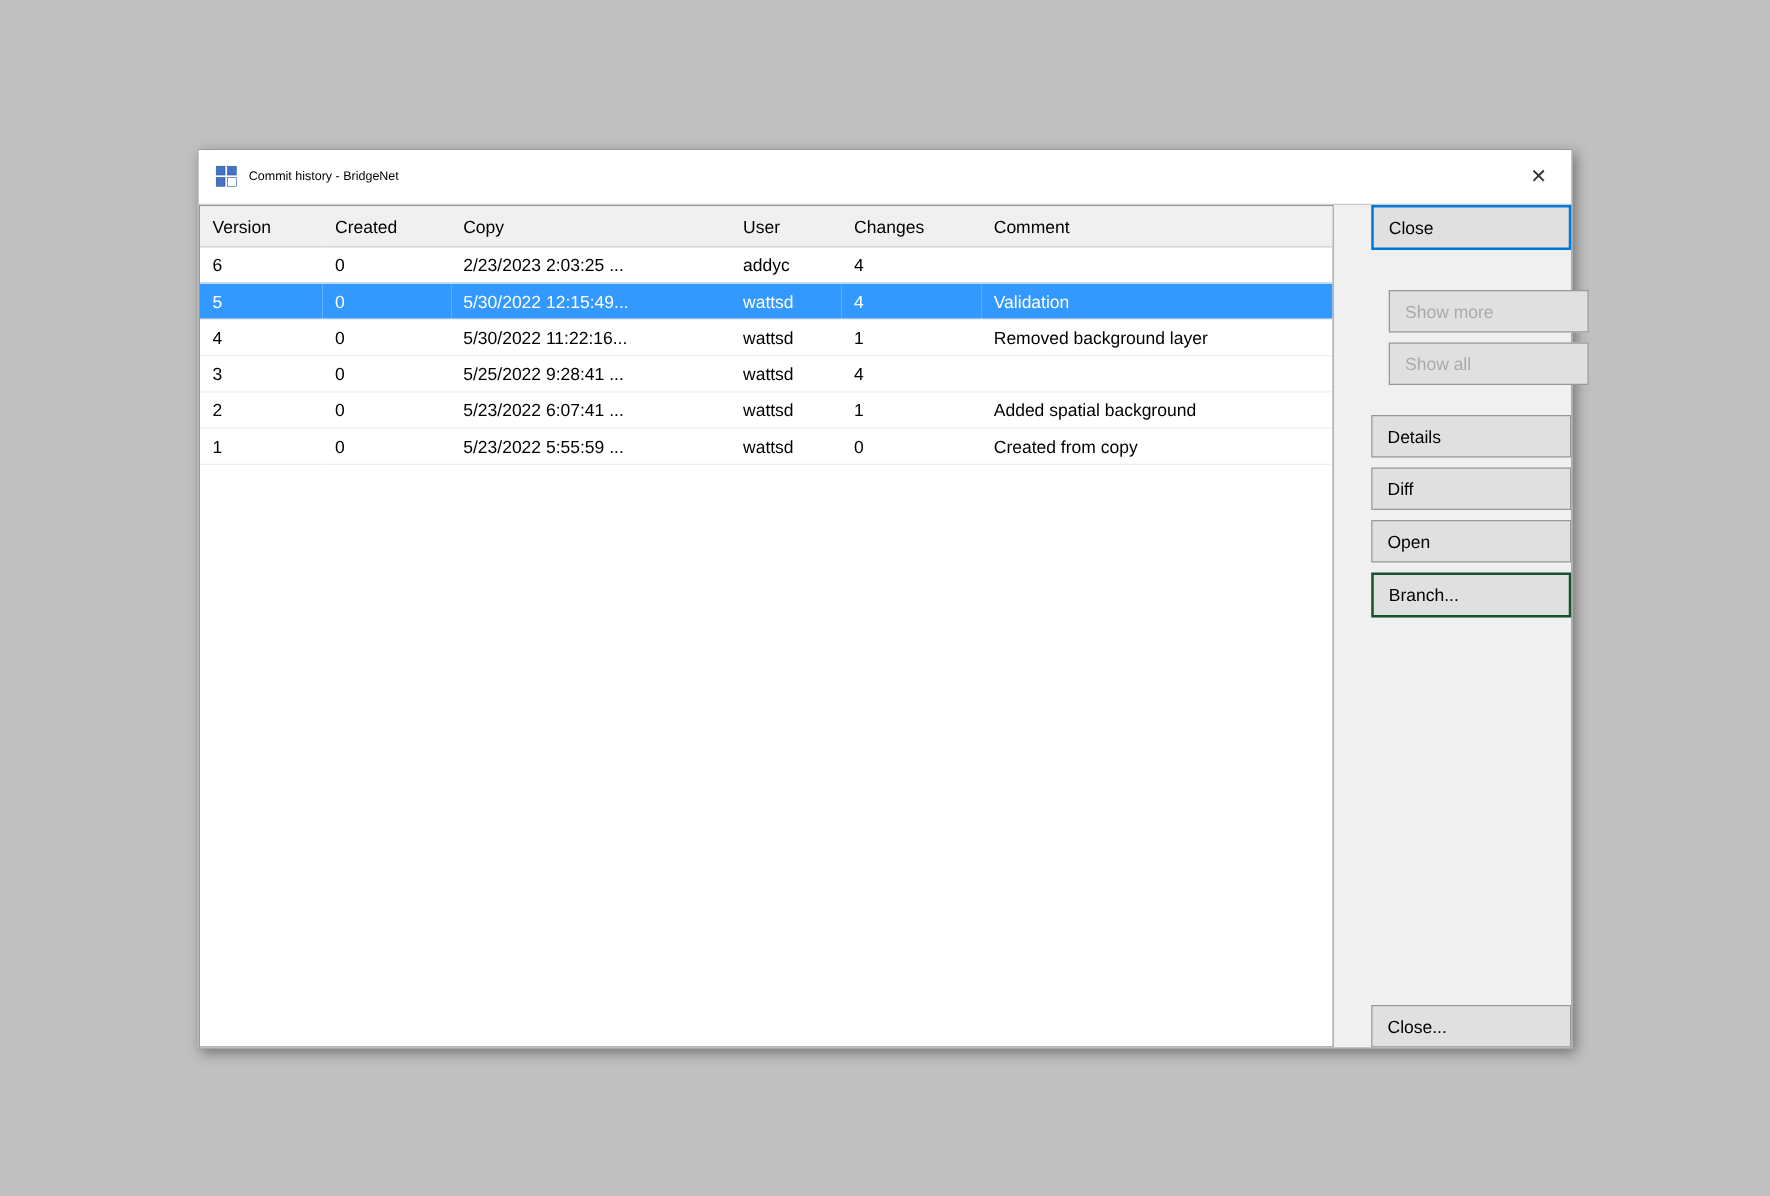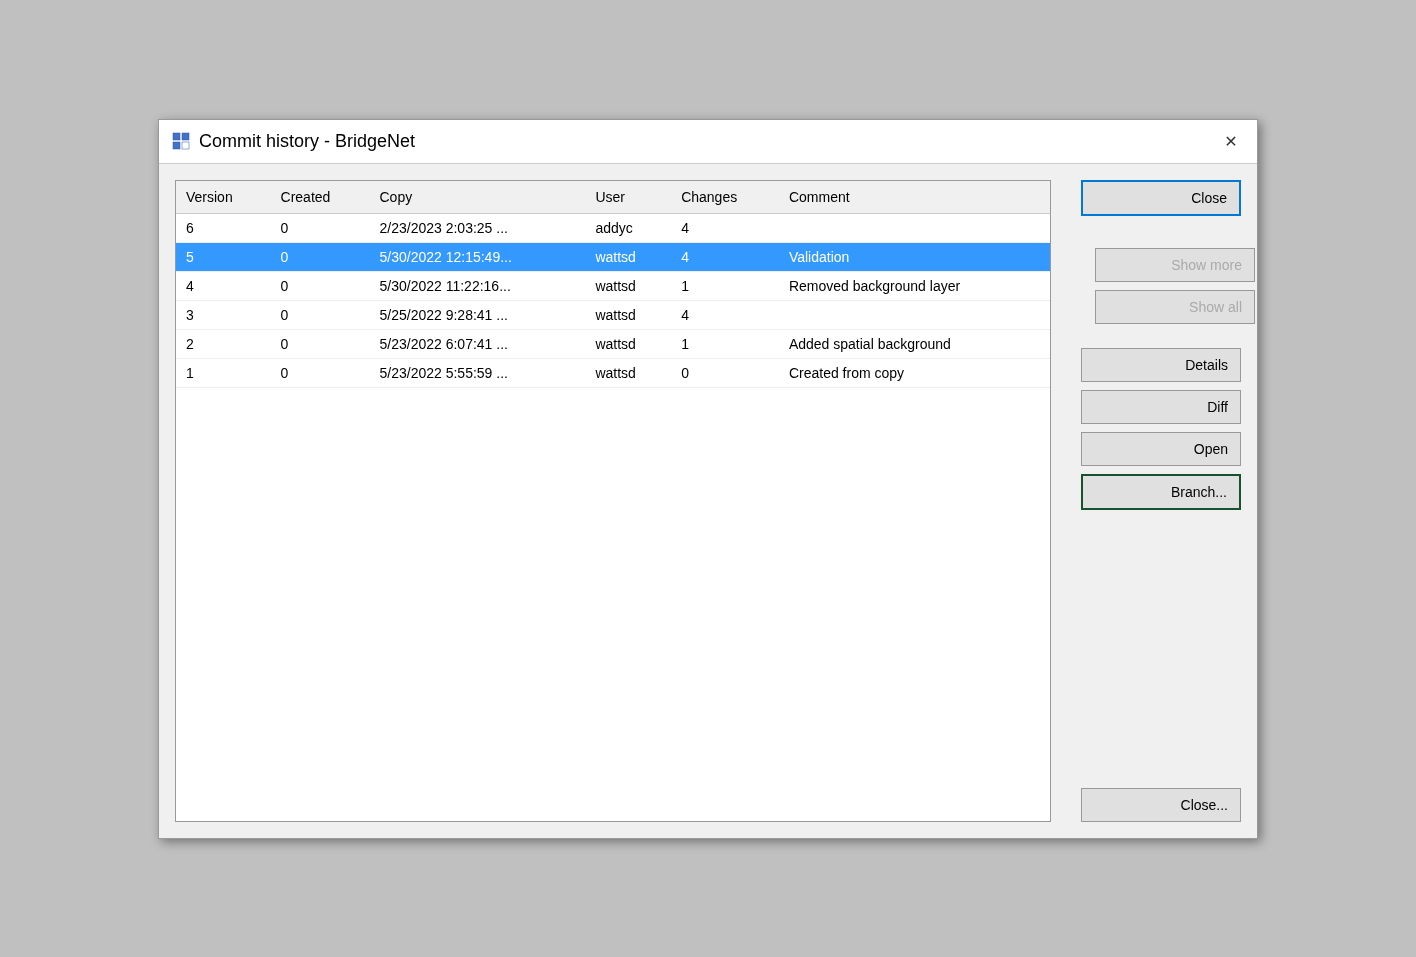--- a/index.html
+++ b/index.html
@@ -51,42 +51,41 @@
       align-items: center;
       justify-content: center;
     }
 
     .title-icon svg {
       width: 18px;
       height: 18px;
     }
 
     .title-text {
-      font-size: 18px;
+      font-size: 10px;
       font-weight: normal;
       color: #000;
     }
 
     .close-btn {
       width: 28px;
       height: 28px;
       background: none;
       border: none;
       cursor: pointer;
       display: flex;
       align-items: center;
       justify-content: center;
       font-size: 16px;
       color: #333;
     }
 
     .dialog-body {
       display: flex;
       flex: 1;
-      padding: 16px;
       gap: 30px;
     }
 
     .table-container {
       flex: 1;
       border: 1px solid #999;
       background: #fff;
       overflow-y: auto;
     }
 
@@ -131,21 +130,21 @@
     }
 
     .sidebar-btn {
       width: 100%;
       padding: 8px 12px;
       background: #e0e0e0;
       border: 1px solid #999;
       cursor: pointer;
       font-size: 14px;
       color: #000;
-      text-align: right;
+      text-align: left;
     }
 
     .sidebar-btn:disabled {
       color: #aaa;
       cursor: default;
       margin-left: 14px;
     }
 
     .sidebar-btn.primary {
       background: #e0e0e0;

